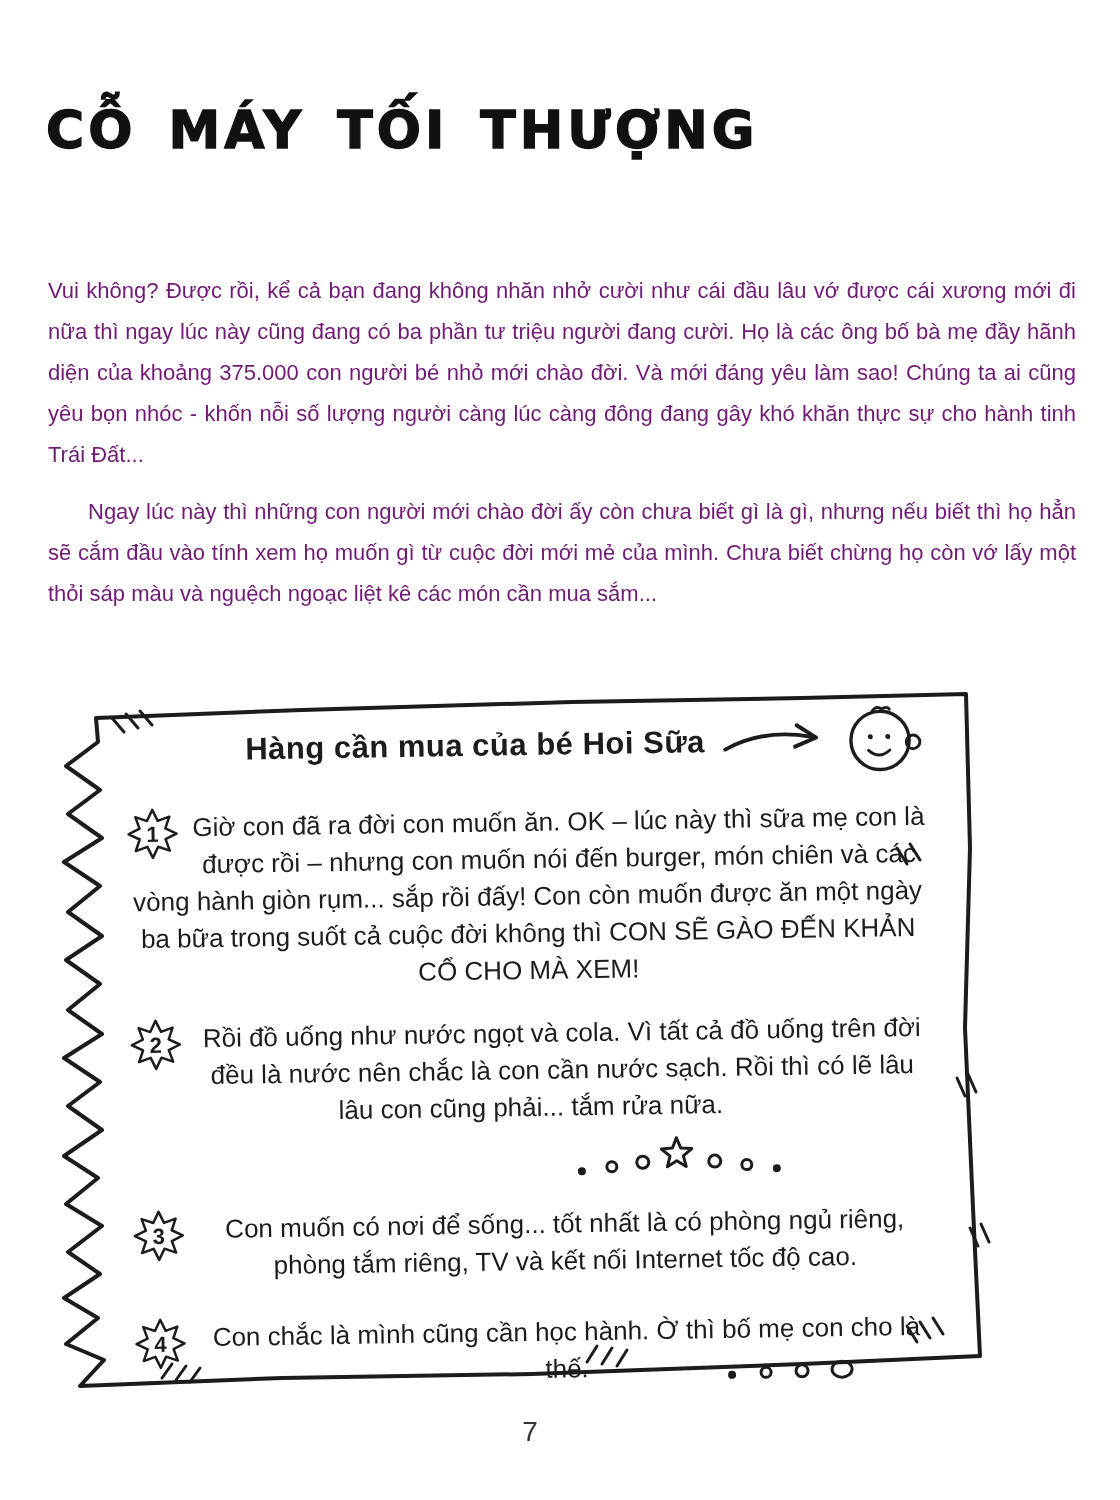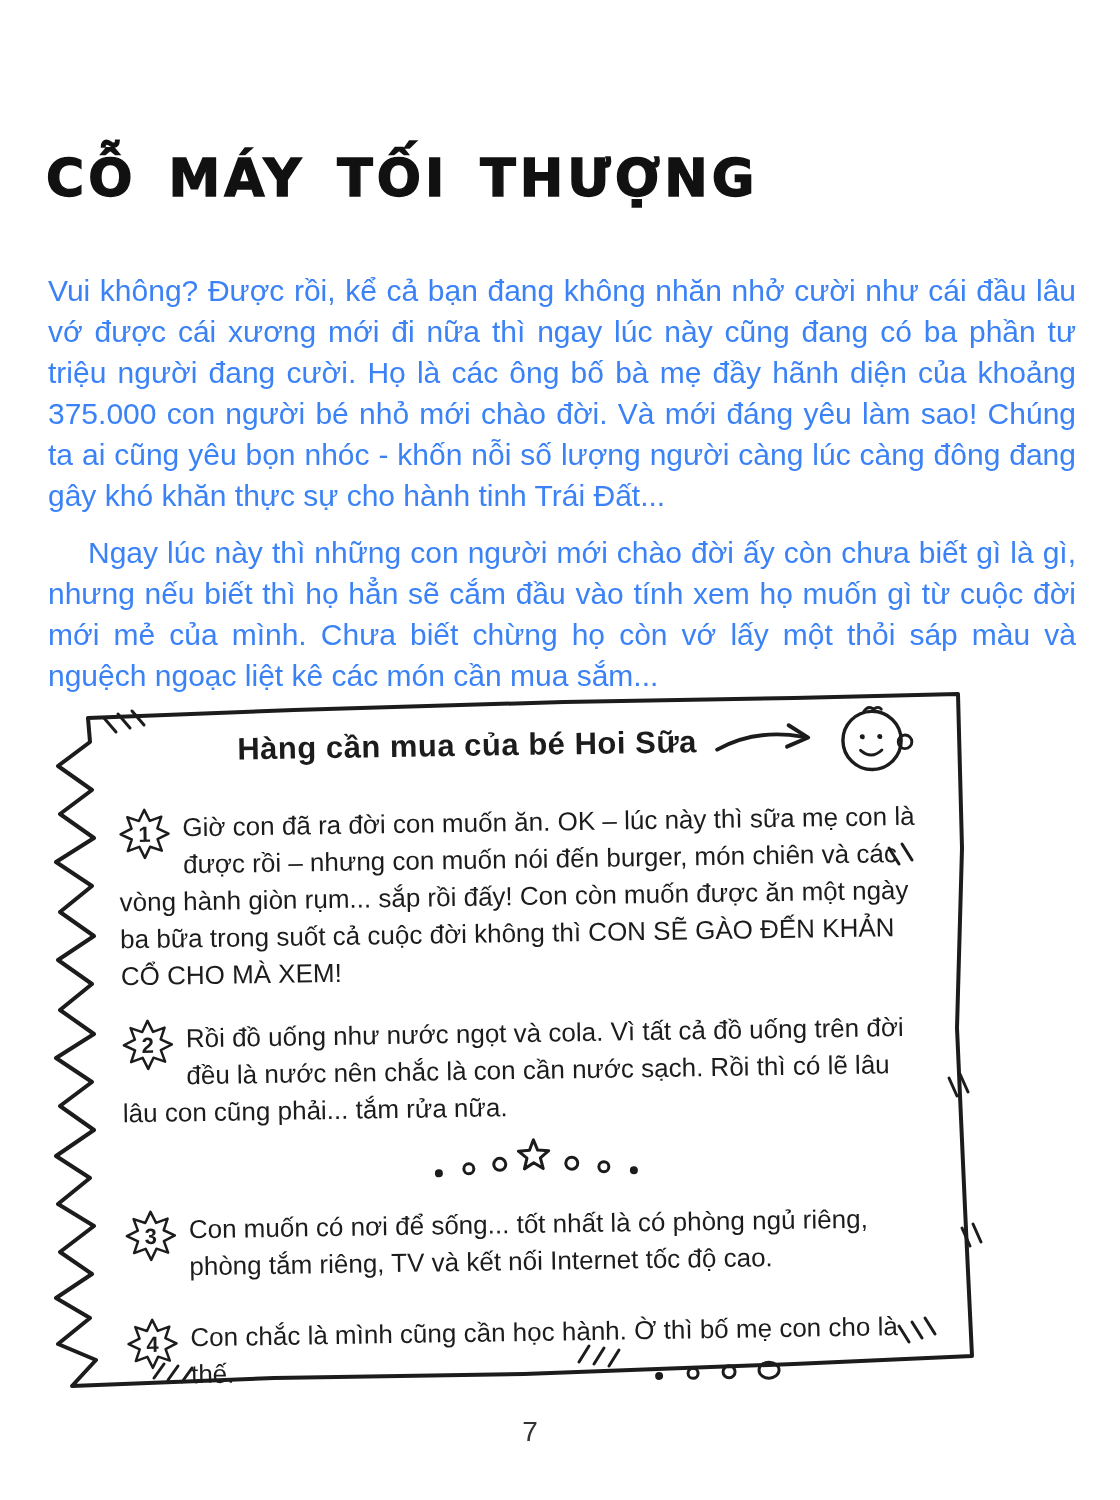--- a/index.html
+++ b/index.html
@@ -14,39 +14,38 @@
   .page-title {
     position: absolute;
     left: 46px; top: 98px;
     font-family: "DejaVu Sans", sans-serif;
     font-weight: bold;
     font-size: 52px;
     letter-spacing: 4px;
     word-spacing: 10px;
     line-height: 1.25;
     color: #111;
-    margin-top: 48px;
     -webkit-text-stroke: 1.4px #111;
   }
   .body-text {
     position: absolute;
     left: 48px; top: 270px;
     width: 1028px;
-    font-size: 30px;
+    font-size: 22px;
     line-height: 41px;
     text-align: justify;
-    color: #3b82f6;
+    color: #701a75;
   }
   .body-text p.indent { text-indent: 40px; margin-top: 16px; }
 
   
   .list-box {
     position: absolute;
-    left: 44px; top: 688px;
-    width: 965px; height: 712px;
+    left: 52px; top: 688px;
+    width: 965px; height: 712px; text-align: center;
   }
   .list-box svg.border-svg { position: absolute; left: 0; top: 0; }
   .list-content {
     position: absolute;
     left: 78px; top: 20px;
     width: 800px;
     transform: rotate(-0.9deg);
     color: #1c1c1c;
   }
   .list-title-row {

